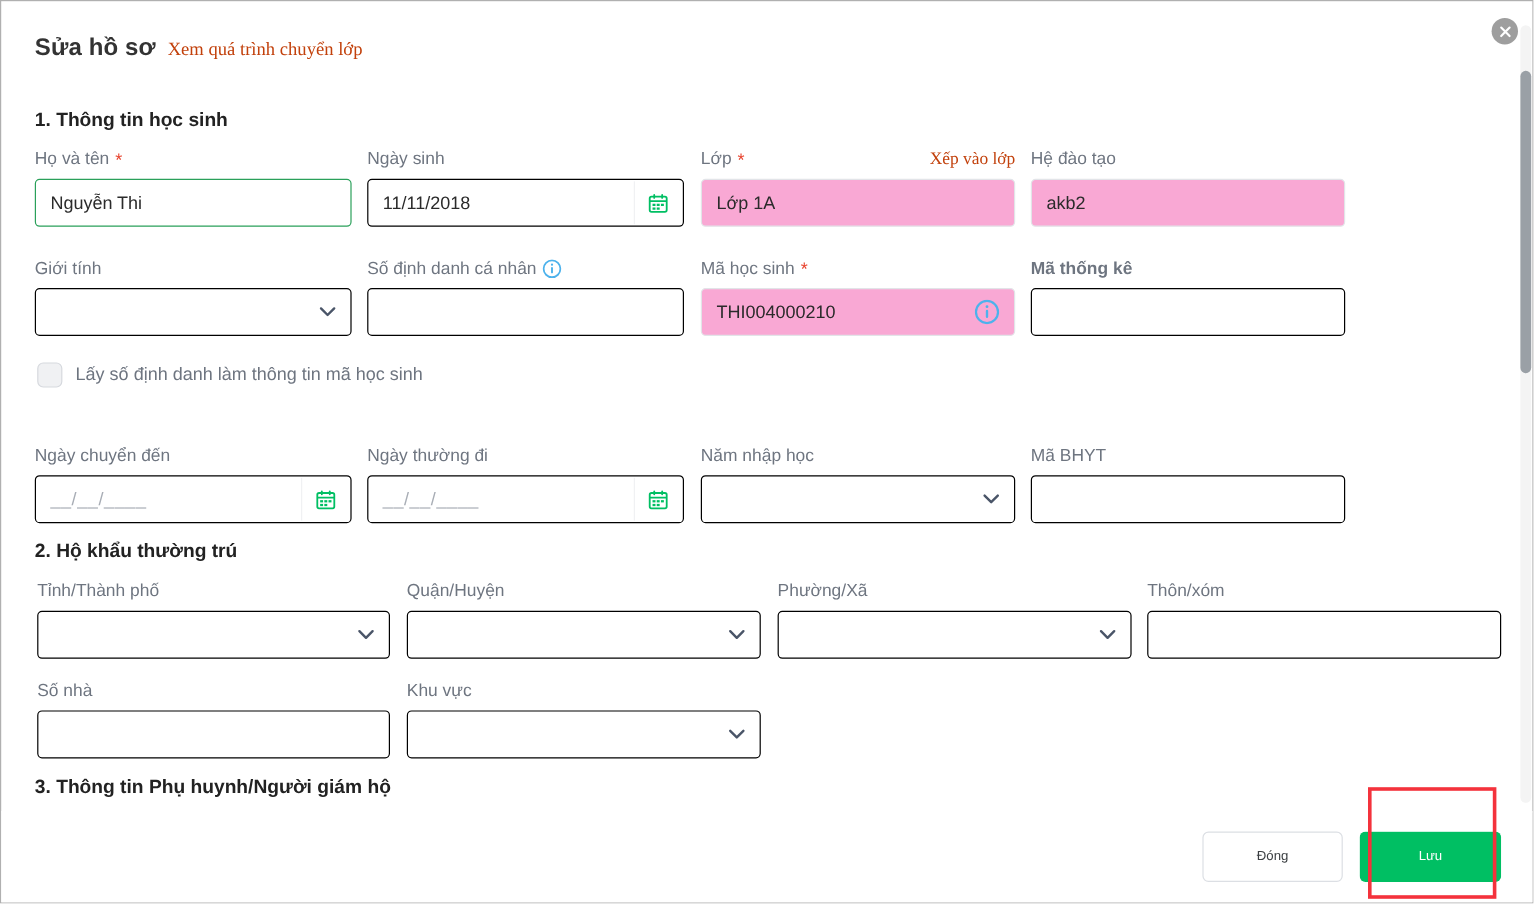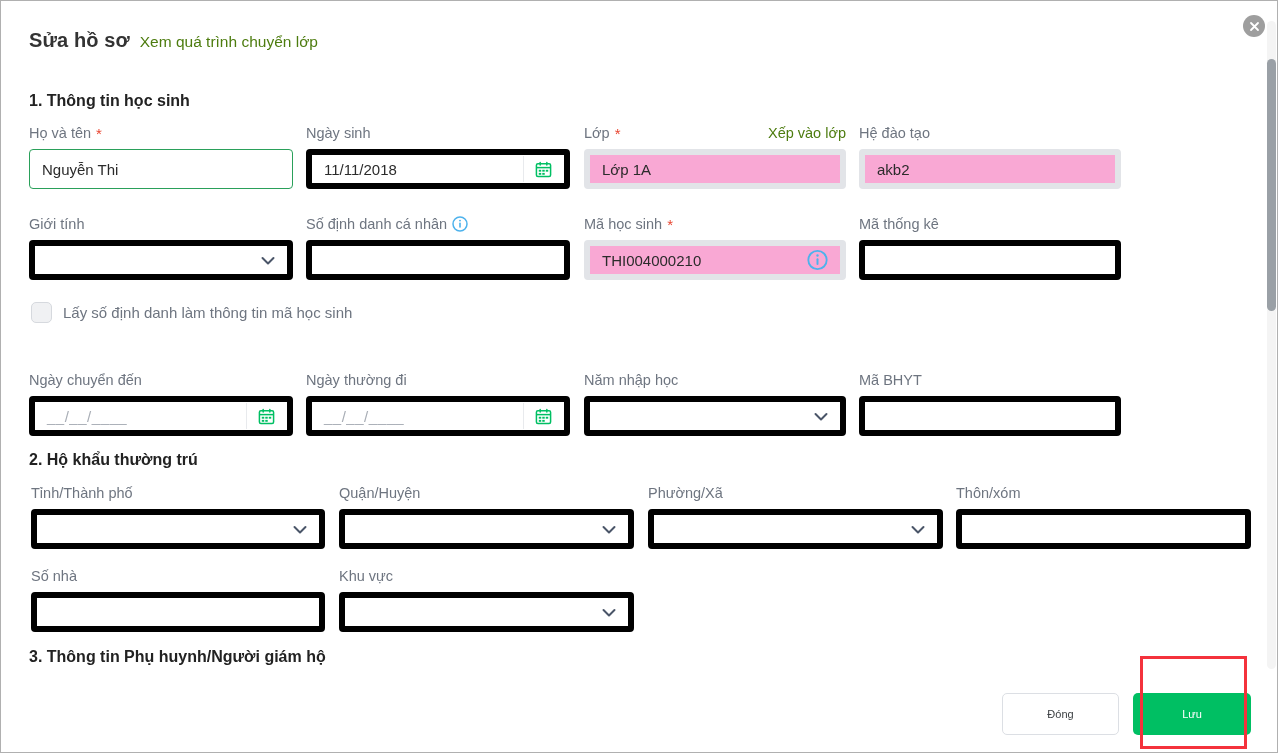--- a/index.html
+++ b/index.html
@@ -30,23 +30,24 @@
     gap: 10px;
   }
   .modal-title {
     font-size: 20px;
     font-weight: bold;
     color: #333333;
     letter-spacing: .1px;
   }
   .header-link {
     font-size: 15.5px;
-    color: #4d7c0f;
+    color: #c2410c;
     cursor: pointer;
     text-decoration: none;
+    font-family: Liberation Serif, serif;
   }
 
   
   .close-btn {
     position: absolute;
     right: 12px; top: 14px;
     width: 22px; height: 22px;
     border-radius: 50%;
     background: #9e9e9e;
     display: flex; align-items: center; justify-content: center;
@@ -99,21 +100,21 @@
     display: flex;
     align-items: center;
     gap: 5px;
     line-height: 18px;
   }
   .req { color: #e8442f; font-size: 15px; line-height: 1; }
 
   .control {
     position: relative;
     height: 40px;
-    border: 6px solid #000000;
+    border: 1px solid #000000;
     border-radius: 4px;
     background: #ffffff;
     display: flex;
     align-items: center;
     padding: 0 12px;
     font-size: 15px;
     color: #2b2b2b;
   }
   .control.focused { border: 1px solid #2aa05a; }
   .control.readonly { background: #f9a8d4; border-color: #e2e4e8; }
@@ -321,21 +322,21 @@
         <span class="field-icon-inline">
           <svg width="21" height="21" viewBox="0 0 16 16" aria-hidden="true">
             <circle cx="8" cy="8" r="7" fill="none" stroke="#4db2ec" stroke-width="1.4"></circle>
             <circle cx="8" cy="4.6" r="0.9" fill="#4db2ec"></circle>
             <rect x="7.25" y="6.6" width="1.5" height="5.2" rx="0.75" fill="#4db2ec"></rect>
           </svg>
         </span>
       </div>
     </div>
 
-    <div class="field" style="left:858px; top:214px; width:262px;">
+    <div class="field" style="left:858px; top:214px; width:262px;font-weight:bold;">
       <div class="field-label">Mã thống kê</div>
       <div class="control">
         <span class="value"></span>
       </div>
     </div>
 
     <div class="checkbox-row">
       <span class="checkbox-box"></span>
       <span class="checkbox-label">Lấy số định danh làm thông tin mã học sinh</span>
     </div>

